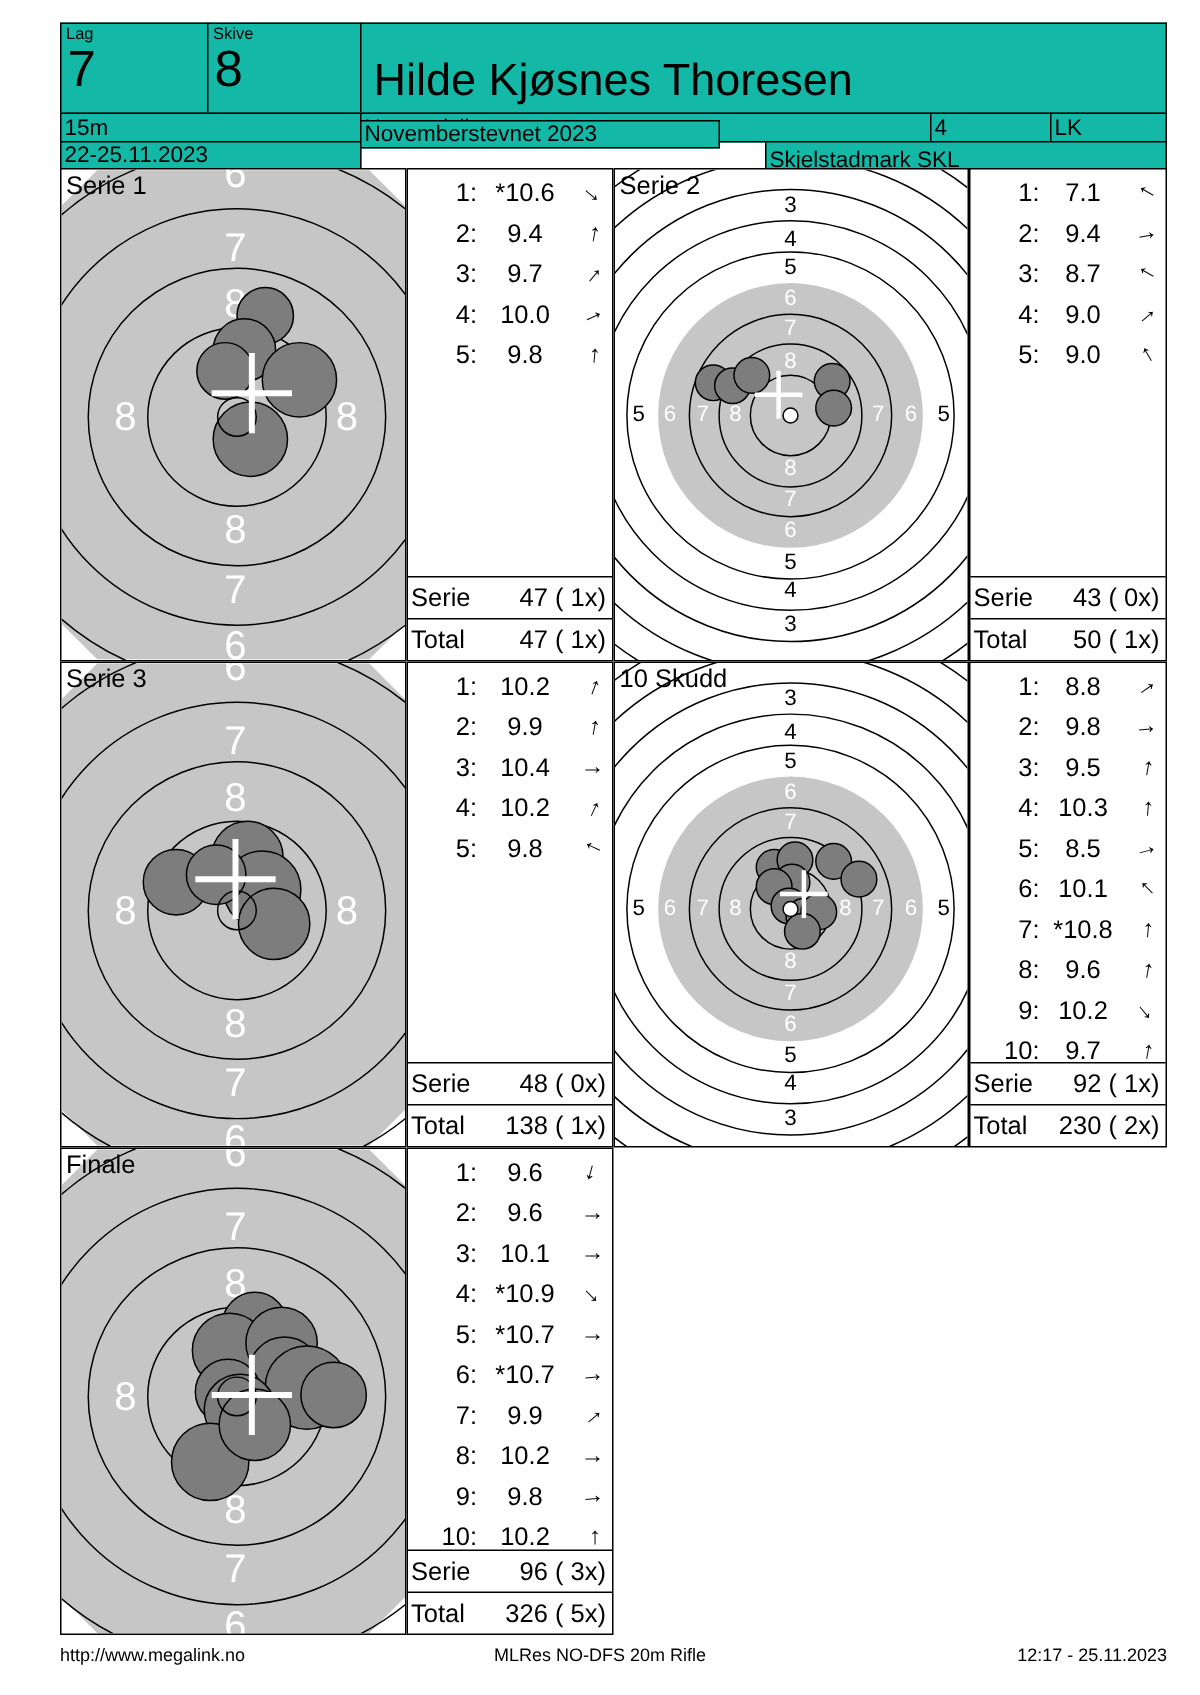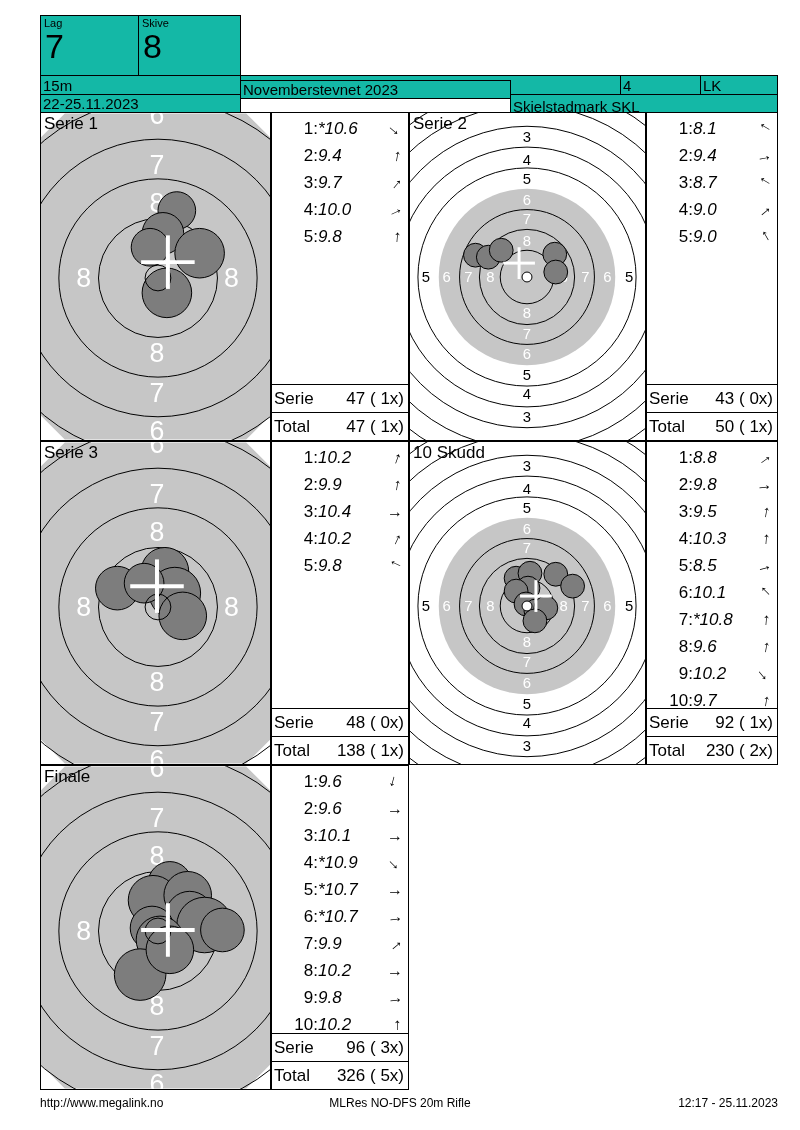--- a/index.html
+++ b/index.html
@@ -12,57 +12,60 @@
   .midcell{display:flex;align-items:center;padding-left:2px;font-size:15px;}
   .targetbox{position:absolute;border:1px solid #000;box-sizing:border-box;overflow:hidden;background:#fff;}
   .targetbox svg{display:block;}
   svg text{font-family:"Liberation Sans",sans-serif;}
   .tlabel{position:absolute;top:1px;left:3px;font-size:17px;}
   .panel{position:absolute;border:1px solid #000;box-sizing:border-box;background:#fff;
          display:flex;flex-direction:column;font-size:17px;}
   .shots{flex:1;overflow:hidden;display:flex;flex-direction:column;padding-top:2px;}
   .shot-row{height:27px;flex:none;display:flex;align-items:center;}
   .shot-row .n{width:46px;text-align:right;}
-  .shot-row .v{flex:1;text-align:left;font-style:italic;}
+  .shot-row .v{flex:1;text-align:center;}
   .shot-row .a{width:26px;text-align:center;display:inline-block;font-size:16px;}
   .srow{height:27px;flex:none;border-top:1px solid #000;display:flex;align-items:center;
         justify-content:space-between;padding:0 4px 0 2px;}
   .footer{position:absolute;font-size:12px;top:1096px;}
 </style>
 </head>
 <body>
 
 <div class="sheet">
 
   <div class="cell" style="left:40px;top:15px;width:99px;height:61px;">
     <div class="minilabel">Lag</div>
     <div class="bignum">7</div>
   </div>
   <div class="cell" style="left:138px;top:15px;width:103px;height:61px;">
     <div class="minilabel">Skive</div>
     <div class="bignum">8</div>
   </div>
+  <div class="cell namecell" style="left:240px;top:15px;width:538px;height:61px;">
+    <span>Hilde Kjøsnes Thoresen</span>
+  </div>
 
   <div class="cell midcell" style="left:40px;top:75px;width:201px;height:20px;">
     <span>15m</span>
   </div>
   <div class="cell midcell" style="left:240px;top:75px;width:381px;height:20px;">
     <span>Hommelvik</span>
   </div>
   <div class="cell midcell" style="left:620px;top:75px;width:81px;height:20px;">
     <span>4</span>
   </div>
   <div class="cell midcell" style="left:700px;top:75px;width:78px;height:20px;">
     <span>LK</span>
   </div>
 
   <div class="cell midcell" style="left:40px;top:94px;width:201px;height:19px;">
     <span>22-25.11.2023</span>
   </div>
-  <div class="cell midcell" style="left:240px;top:80px;width:271px;height:19px;">
+  <div class="cell midcell" style="left:240px;top:80px;width:240px;height:19px;">
     <span>Novemberstevnet 2023</span>
   </div>
   <div class="cell midcell" style="left:510px;top:94px;width:268px;height:24px;">
     <span>Skjelstadmark SKL</span>
   </div>
 
   <div class="targetbox" style="left:40px;top:112px;width:231px;height:329px;">
       <svg viewBox="0 0 231 329" width="100%" height="100%">
         <polygon points="24,0 207,0 231,24 231,305 207,329 24,329 0,305 0,24" fill="#c6c6c6"></polygon>
         <circle cx="118" cy="166" r="60" fill="none" stroke="#000" stroke-width="1"></circle>
@@ -169,21 +172,21 @@
         <circle cx="118" cy="165" r="5" fill="#fff" stroke="#000" stroke-width="1"></circle>
         <line x1="94" y1="151" x2="126" y2="151" stroke="#fff" stroke-width="3"></line>
         <line x1="110" y1="135" x2="110" y2="167" stroke="#fff" stroke-width="3"></line>
       </svg>
     <div class="tlabel">Serie 2</div>
   </div>
   <div class="panel" style="left:646px;top:112px;width:132px;height:329px;">
     <div class="shots">
         <div class="shot-row">
           <span class="n">1:</span>
-          <span class="v">8.1</span>
+          <span class="v">7.1</span>
           <span class="a" style="transform: rotate(-150deg);">→</span>
         </div>
         <div class="shot-row">
           <span class="n">2:</span>
           <span class="v">9.4</span>
           <span class="a" style="transform: rotate(-10deg);">→</span>
         </div>
         <div class="shot-row">
           <span class="n">3:</span>
           <span class="v">8.7</span>

